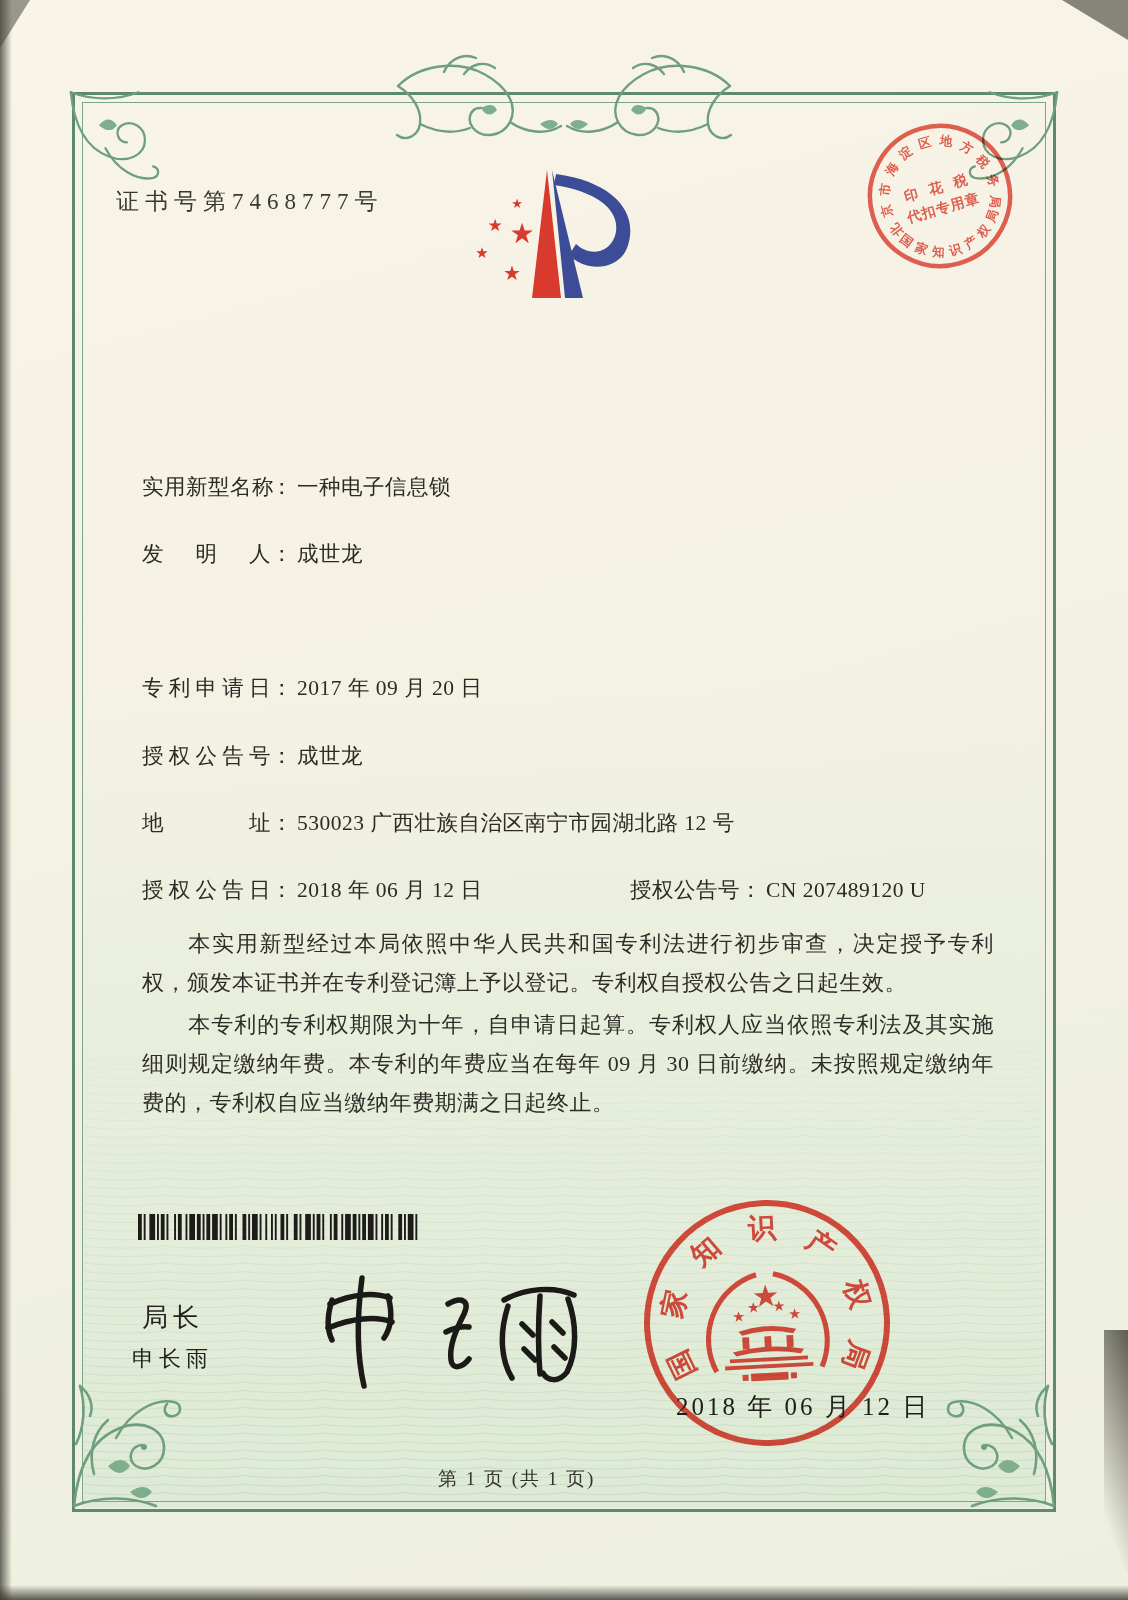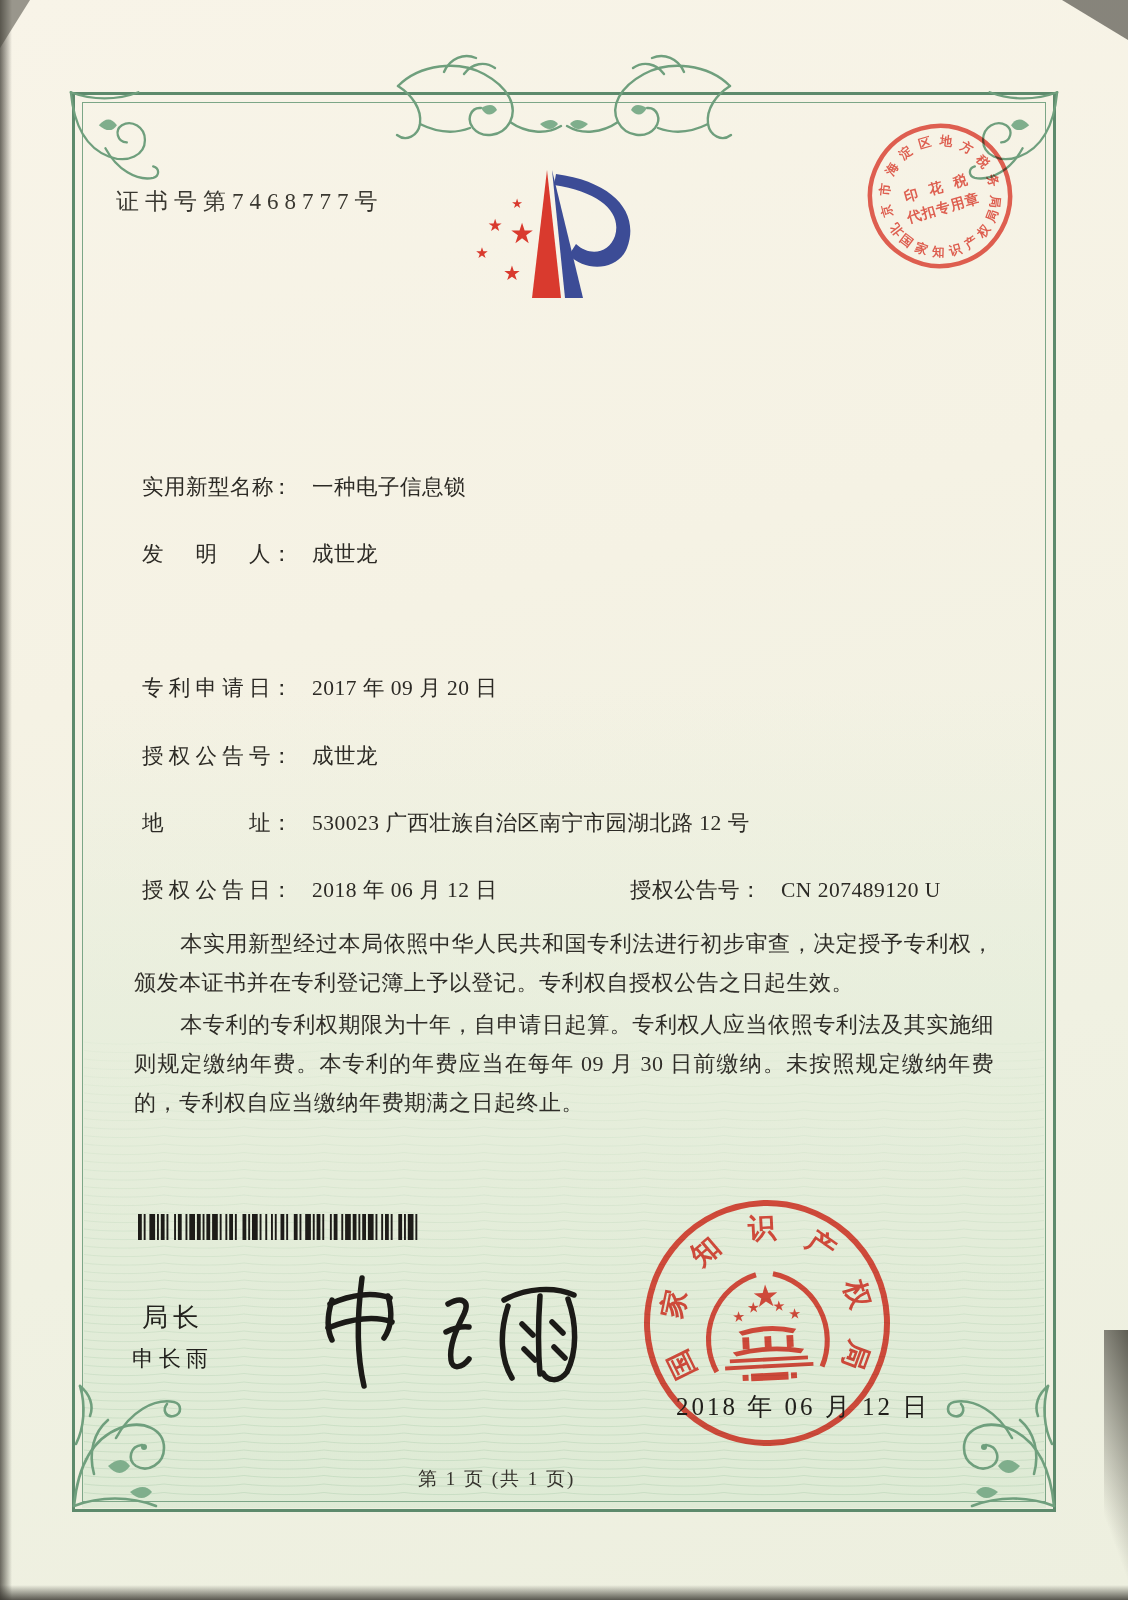--- a/index.html
+++ b/index.html
@@ -28,36 +28,36 @@
   .orn{position:absolute;}
   
   .cert-no{position:absolute;left:116px;top:186px;font-size:23px;letter-spacing:6px;color:#3a3831;}
   .logo{position:absolute;left:460px;top:158px;}
   .title{position:absolute;left:0;top:326px;width:100%;text-align:center;
          font-size:58px;font-weight:bold;letter-spacing:5px;color:#23221e;}
   .tax-stamp{position:absolute;left:855px;top:111px;mix-blend-mode:multiply;opacity:.93;}
   
   .frow{position:absolute;left:142px;font-size:21.5px;letter-spacing:.5px;white-space:nowrap;color:#2c2a25;}
   .flabel{display:inline-block;width:129px;text-align:justify;text-align-last:justify;}
-  .fvalue{margin-left:19px;}
+  .fvalue{margin-left:4px;}
   
   .paras{position:absolute;left:134px;top:924px;width:860px;font-size:22px;line-height:39px;
          text-align:justify;color:#2f2d28;letter-spacing:.5px;}
-  .paras p{margin:0 0 3px 0;text-indent:2.1em;}
+  .paras p{margin:0 0 3px 8px;text-indent:2.1em;}
   
   .barcode{position:absolute;left:138px;top:1214px;}
   .officer-title{position:absolute;left:142px;top:1300px;font-size:26px;letter-spacing:5px;
          font-family:"Liberation Sans","DejaVu Sans",sans-serif;color:#23221e;}
   .officer-name{position:absolute;left:132px;top:1344px;font-size:22px;letter-spacing:5px;
          font-family:"Liberation Sans","DejaVu Sans",sans-serif;color:#23221e;}
   .signature{position:absolute;left:300px;top:1266px;}
   .seal{position:absolute;left:640px;top:1196px;mix-blend-mode:multiply;opacity:.95;}
   .seal-date{position:absolute;left:676px;top:1390px;font-size:25px;letter-spacing:3px;
          color:#1f1e1a;white-space:nowrap;z-index:5;}
-  .footer{position:absolute;left:418px;top:1466px;font-size:19px;letter-spacing:2px;color:#35332d;}
+  .footer{position:absolute;left:438px;top:1466px;font-size:19px;letter-spacing:2px;color:#35332d;}
 </style>
 </head>
 <body>
 
 <div class="page">
 
   <div class="tint"></div>
   <svg id="waves" class="waves" width="960" height="462">
       <path d="M0 4.0 c20 2.8,60 2.8,80 0 c20 2.8,60 2.8,80 0 c20 2.8,60 2.8,80 0 c20 2.8,60 2.8,80 0 c20 2.8,60 2.8,80 0 c20 2.8,60 2.8,80 0 c20 2.8,60 2.8,80 0 c20 2.8,60 2.8,80 0 c20 2.8,60 2.8,80 0 c20 2.8,60 2.8,80 0 c20 2.8,60 2.8,80 0 c20 2.8,60 2.8,80 0" fill="none" stroke="#b9d4b7" stroke-width="1" stroke-opacity="0.10"></path>
       <path d="M0 12.5 c20 2.8,60 2.8,80 0 c20 2.8,60 2.8,80 0 c20 2.8,60 2.8,80 0 c20 2.8,60 2.8,80 0 c20 2.8,60 2.8,80 0 c20 2.8,60 2.8,80 0 c20 2.8,60 2.8,80 0 c20 2.8,60 2.8,80 0 c20 2.8,60 2.8,80 0 c20 2.8,60 2.8,80 0 c20 2.8,60 2.8,80 0 c20 2.8,60 2.8,80 0" fill="none" stroke="#b9d4b7" stroke-width="1" stroke-opacity="0.11"></path>

